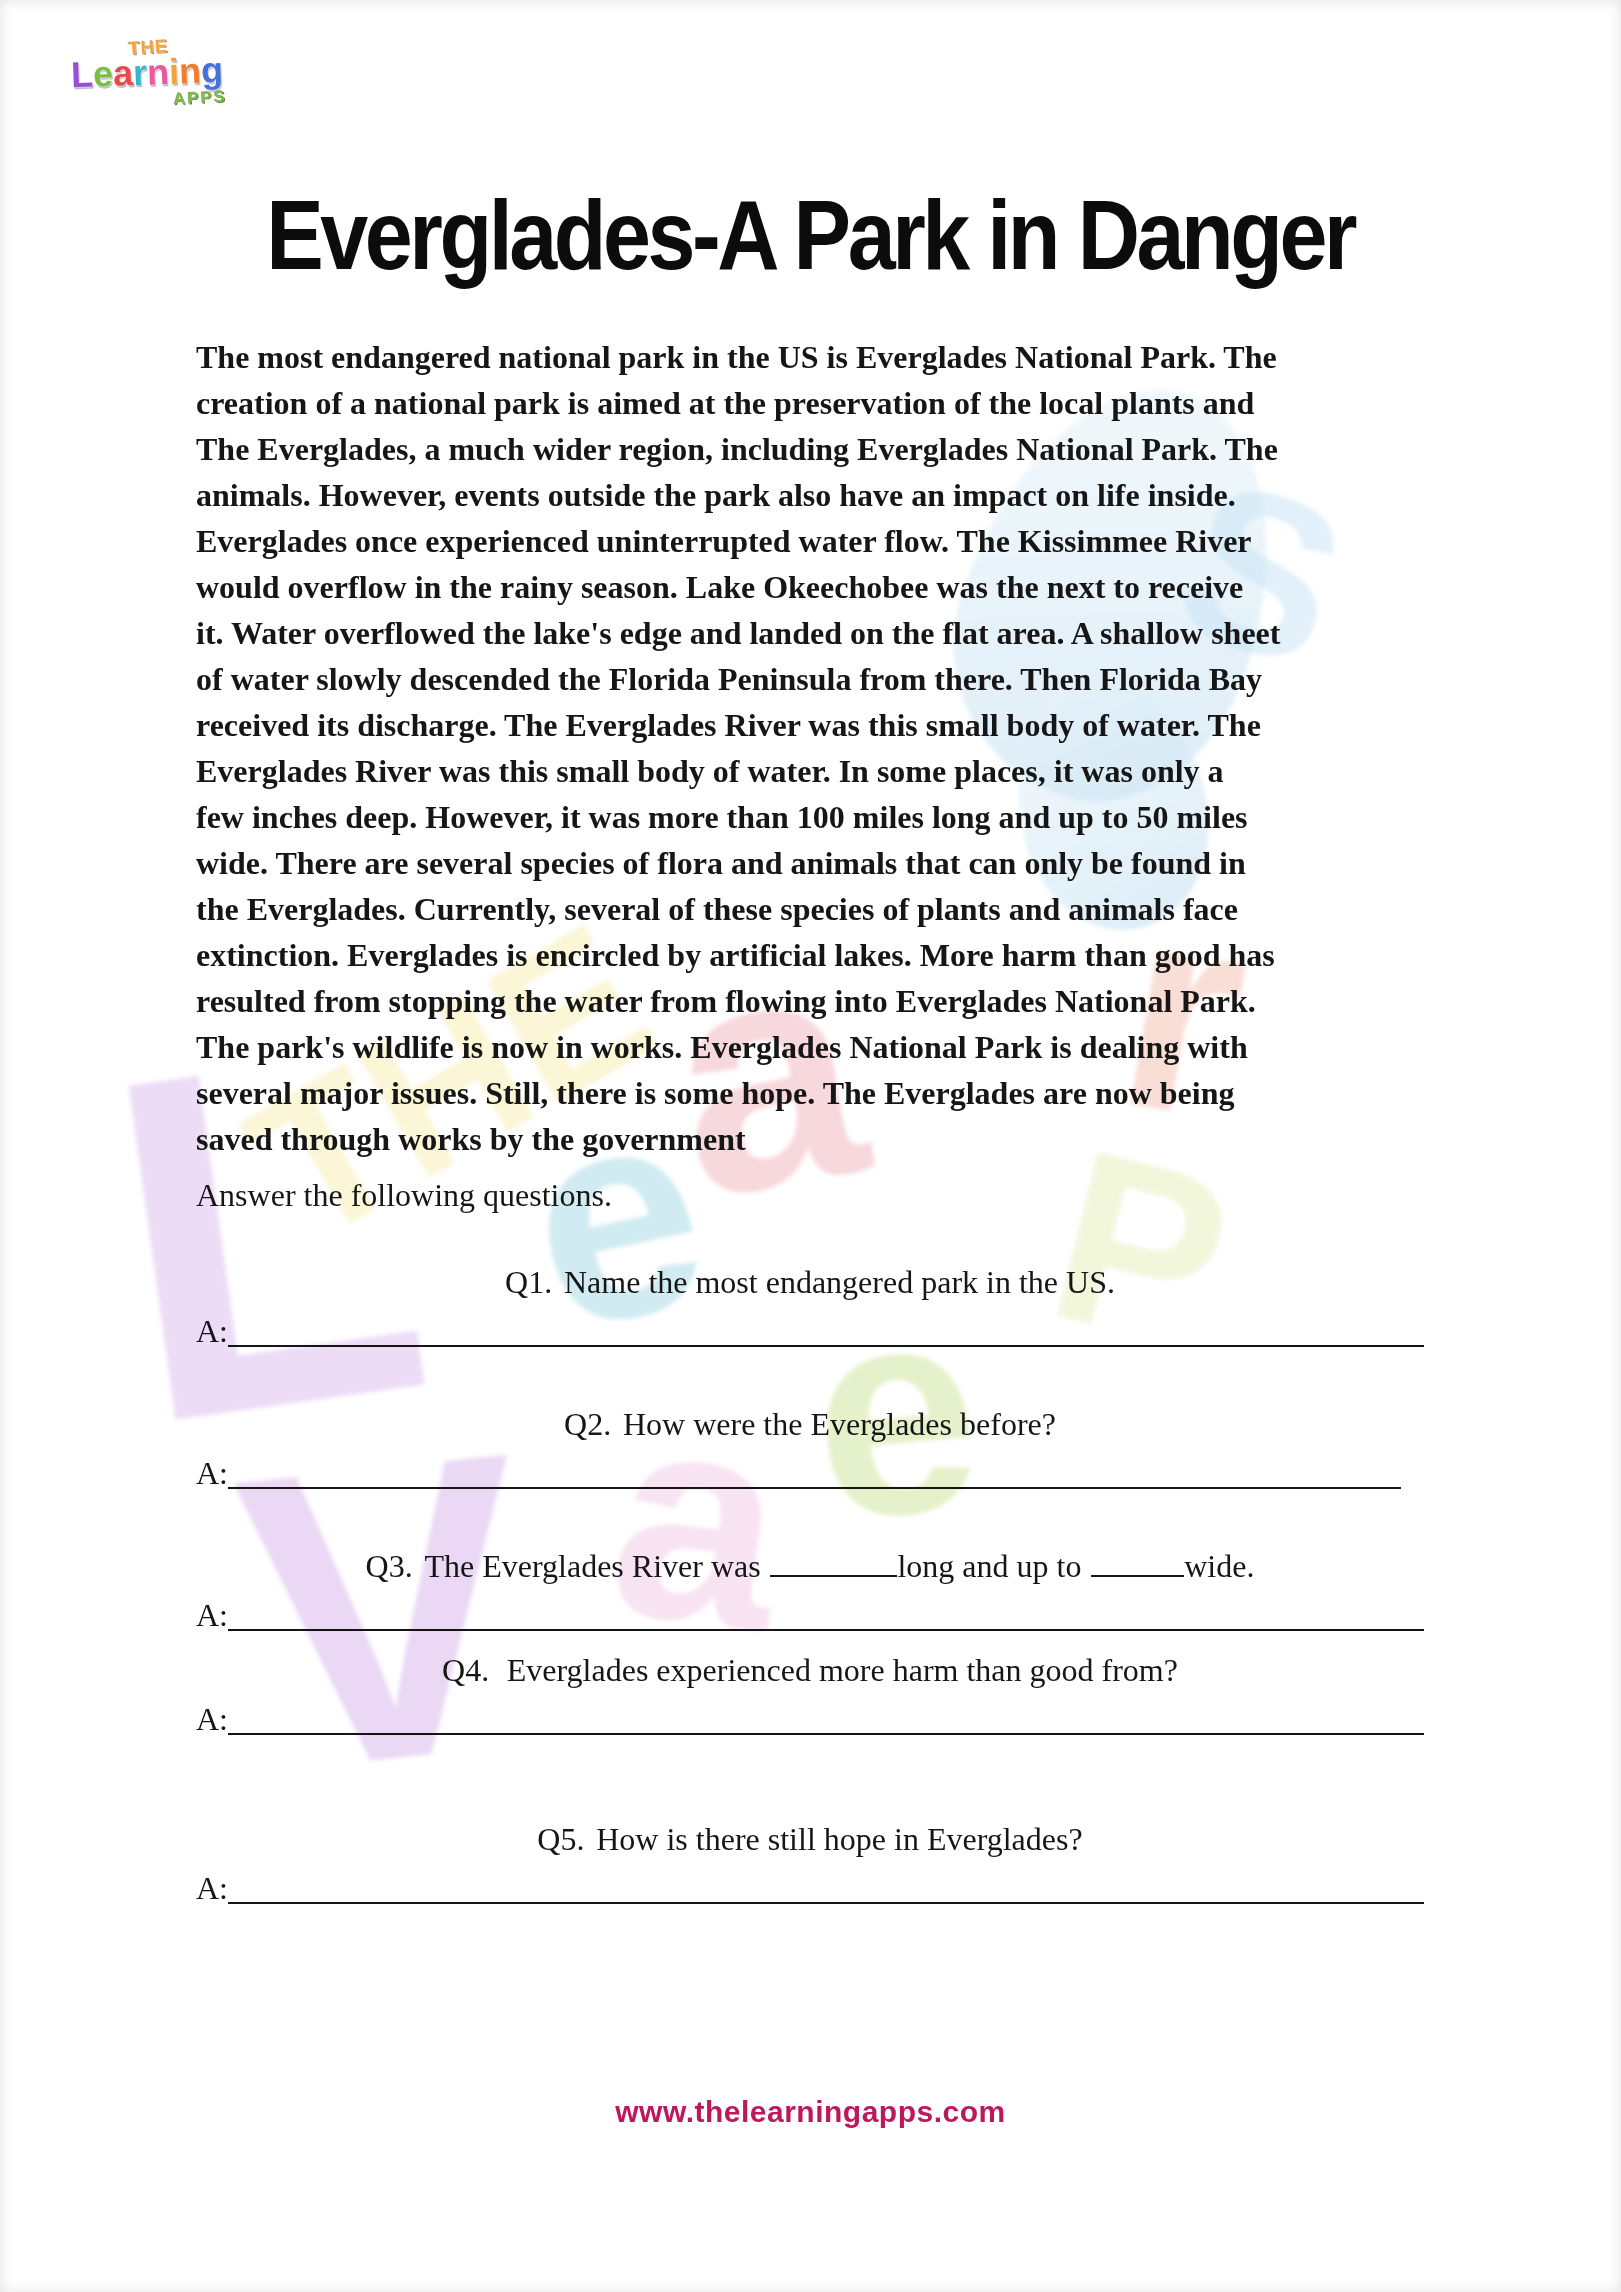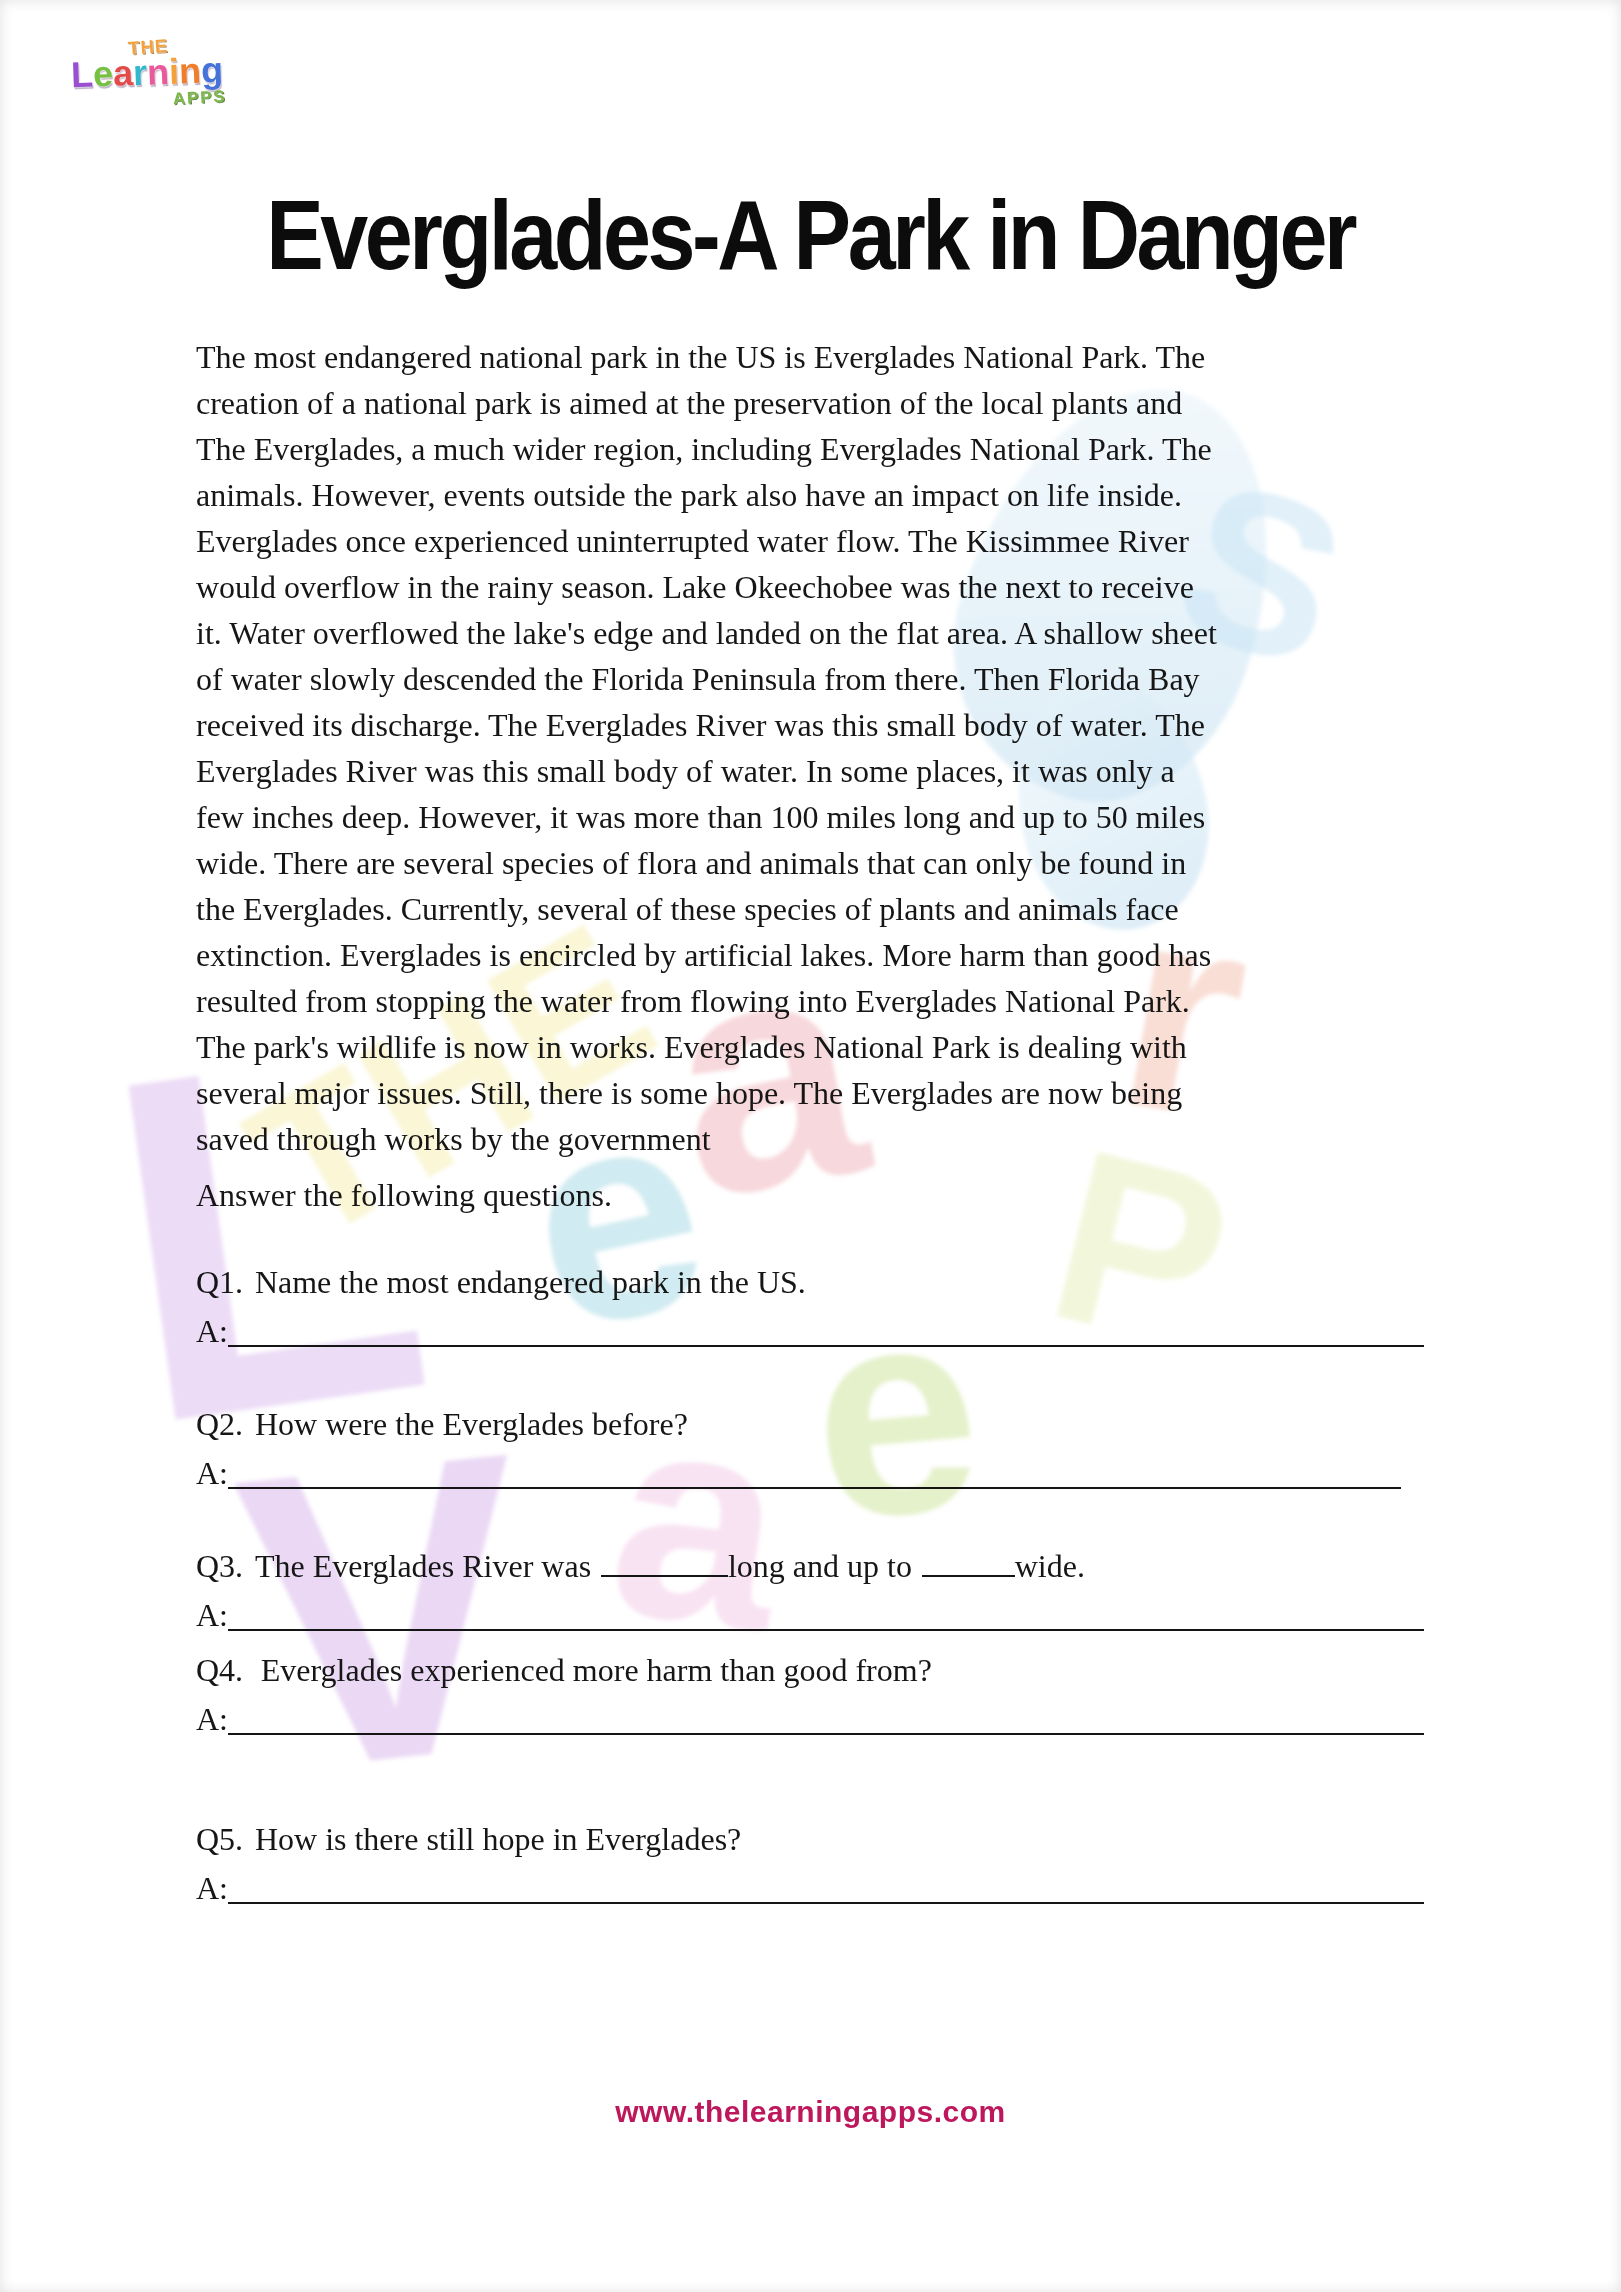--- a/index.html
+++ b/index.html
@@ -42,28 +42,28 @@
 
   
   #title-row{position:absolute;left:0;top:179px;width:1621px;text-align:center;z-index:1;}
   #title{
     display:inline-block;font-family:"Liberation Sans",sans-serif;font-weight:700;
     font-size:98px;letter-spacing:-3.9px;color:#0c0c0c;white-space:nowrap;
     transform:scaleX(.88);transform-origin:center;
   }
 
   
-  #passage{position:absolute;left:196px;top:334px;width:1235px;z-index:1;}
+  #passage{position:absolute;left:196px;top:334px;width:1235px;z-index:1;font-weight:bold;}
   .p-line{font-size:32px;line-height:46px;white-space:nowrap;}
 
   
   #answer-heading{position:absolute;left:196px;top:1177px;font-size:32px;z-index:1;}
   .qa{position:absolute;left:196px;width:1228px;z-index:1;}
   .qa-1{top:1259px;} .qa-2{top:1401px;} .qa-3{top:1543px;} .qa-4{top:1647px;} .qa-5{top:1816px;}
-  .q-line{font-size:32px;line-height:46px;white-space:nowrap;}
+  .q-line{font-size:32px;line-height:46px;white-space:nowrap;text-align:center;}
   .q-label{margin-right:11.8px;}
   .q4 .q-label{margin-right:17.6px;}
   .blank{
     display:inline-block;border-bottom:2.9px solid #151515;height:29px;vertical-align:baseline;
   }
   .blank1{width:127px;margin-left:9.8px;}
   .blank2{width:93px;margin-left:9.8px;}
   .a-line{display:flex;align-items:stretch;font-size:32px;line-height:46px;margin-top:2.9px;}
   .a-fill{flex:1;border-bottom:2.9px solid #151515;margin-bottom:6.9px;}
   .qa-2 .a-fill{margin-right:23.5px;}

